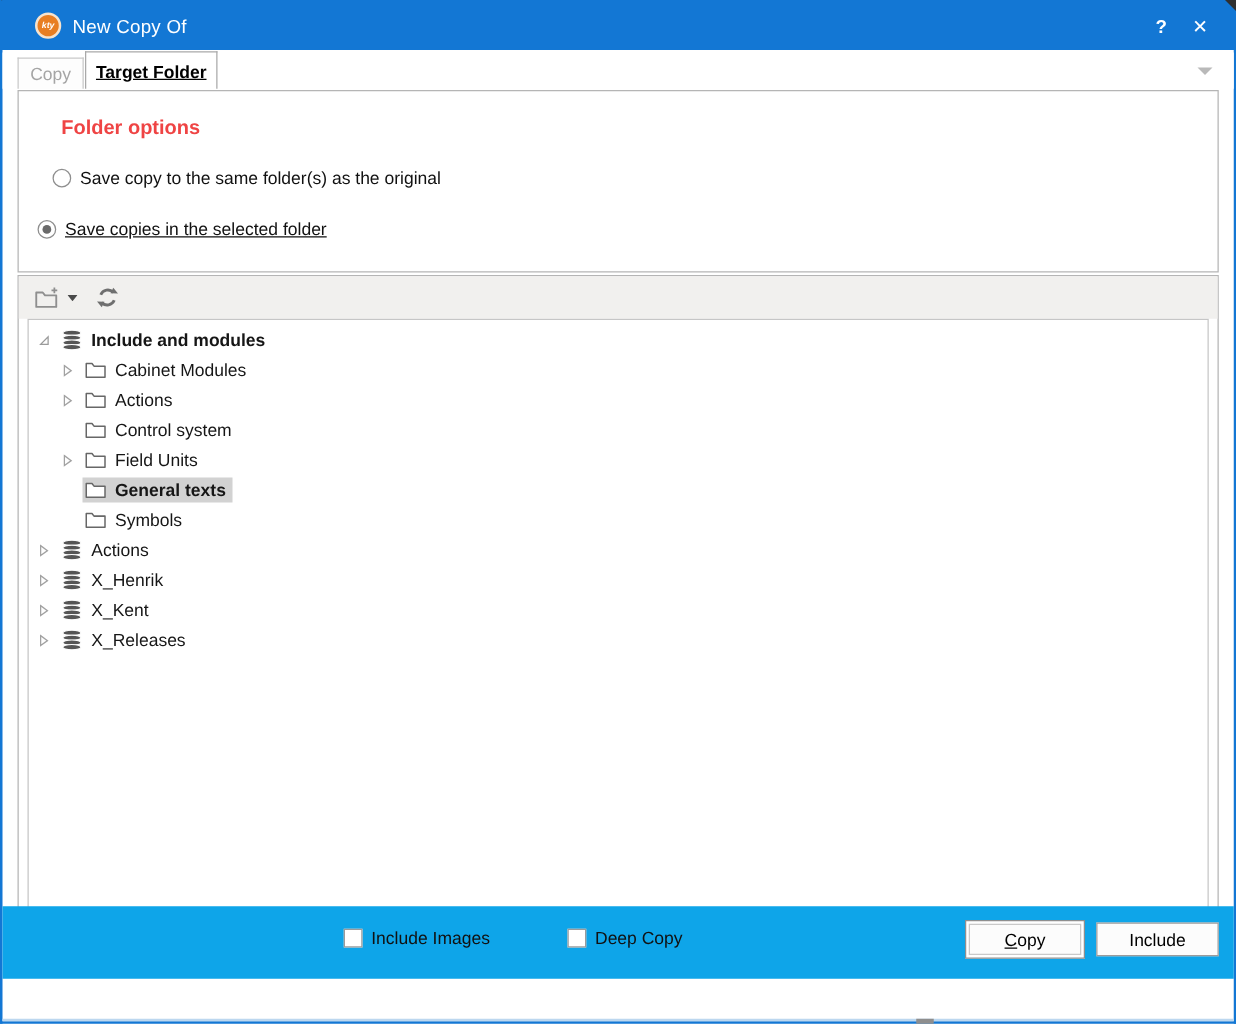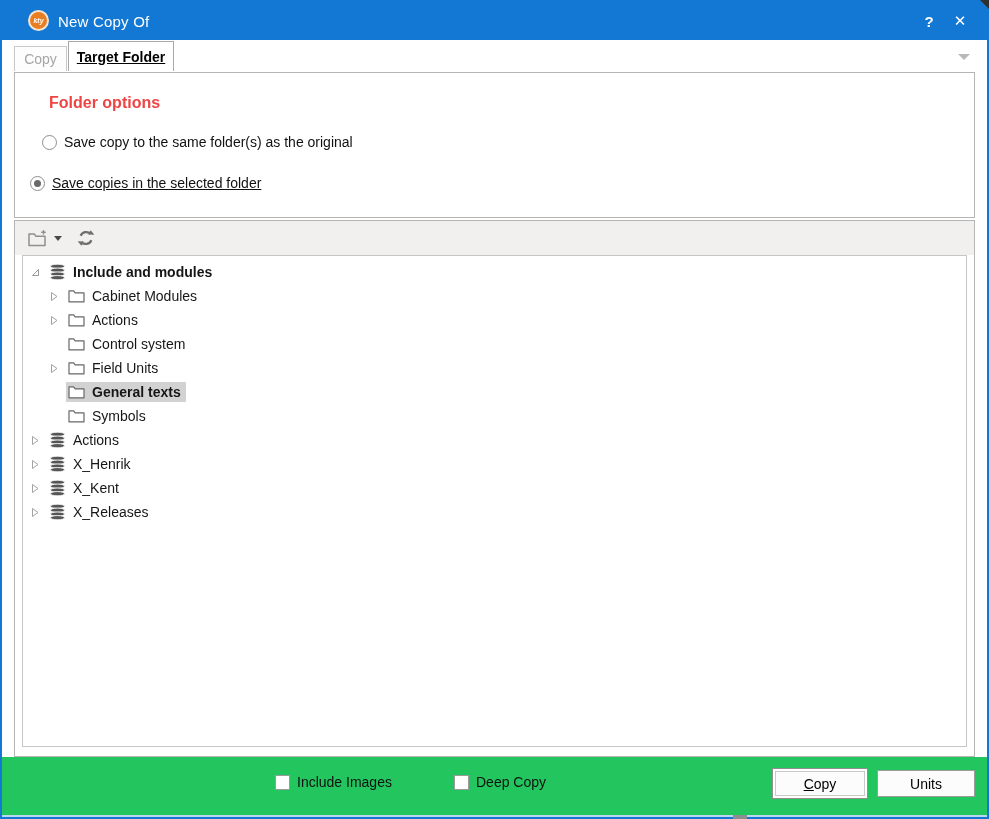--- a/index.html
+++ b/index.html
@@ -87,21 +87,21 @@
   .tree-row{height:24px;display:flex;align-items:center;font-size:14px;color:#161616;}
   .expander{width:11px;height:11px;flex:none;display:inline-flex;align-items:center;line-height:0;}
   .lvl0 .expander{margin-left:7px;}
   .lvl1 .expander{margin-left:26px;}
   .row-content{display:inline-flex;align-items:center;padding:2px 5px 2px 2px;margin-left:6px;}
   .node-icon{line-height:0;flex:none;}
   .node-label{margin-left:7px;white-space:nowrap;}
   .tree-row.bold .node-label{font-weight:bold;}
   .tree-row.selected .row-content{background:var(--selection);}
   
-  .footer{position:absolute;left:0;right:0;top:757px;height:58px;background:#22c55e;padding-left:32px;}
+  .footer{position:absolute;left:0;right:0;top:725px;height:58px;background:#0ea5e9;padding-left:32px;}
   .cb-row{position:absolute;display:flex;align-items:center;gap:7px;font-size:14px;color:#111;cursor:default;}
   .cb-row.c0{left:273px;top:17px;}
   .cb-row.c1{left:418px;top:17px;margin-left:34px;}
   .checkbox{width:15px;height:15px;border:1px solid #9b9b9b;background:#fff;flex:none;}
   .btn-default-wrap{
     position:absolute;left:770px;top:11px;width:96px;height:31px;
     border:1px solid #8f8f8f;background:#fff;padding:2px;
   }
   .btn-inner{
     width:100%;height:100%;border:1px solid #c9c9c9;background:#fcfcfc;
@@ -353,21 +353,21 @@
     <label class="cb-row c1">
       <span class="checkbox" id="cb-1"></span>
       <span>Deep Copy</span>
     </label>
     <div class="btn-default-wrap">
       <div class="btn-inner">
         <span class="underline-first">Copy</span>
       </div>
     </div>
     <button class="btn-cancel">
-      <span>Units</span>
+      <span>Include</span>
     </button>
   </div>
 
   <div class="bottom-glow"></div>
   <div class="corner-tl"></div>
   <div class="corner-tr"></div>
   <div class="bottom-tick"></div>
 
 </div>
 

